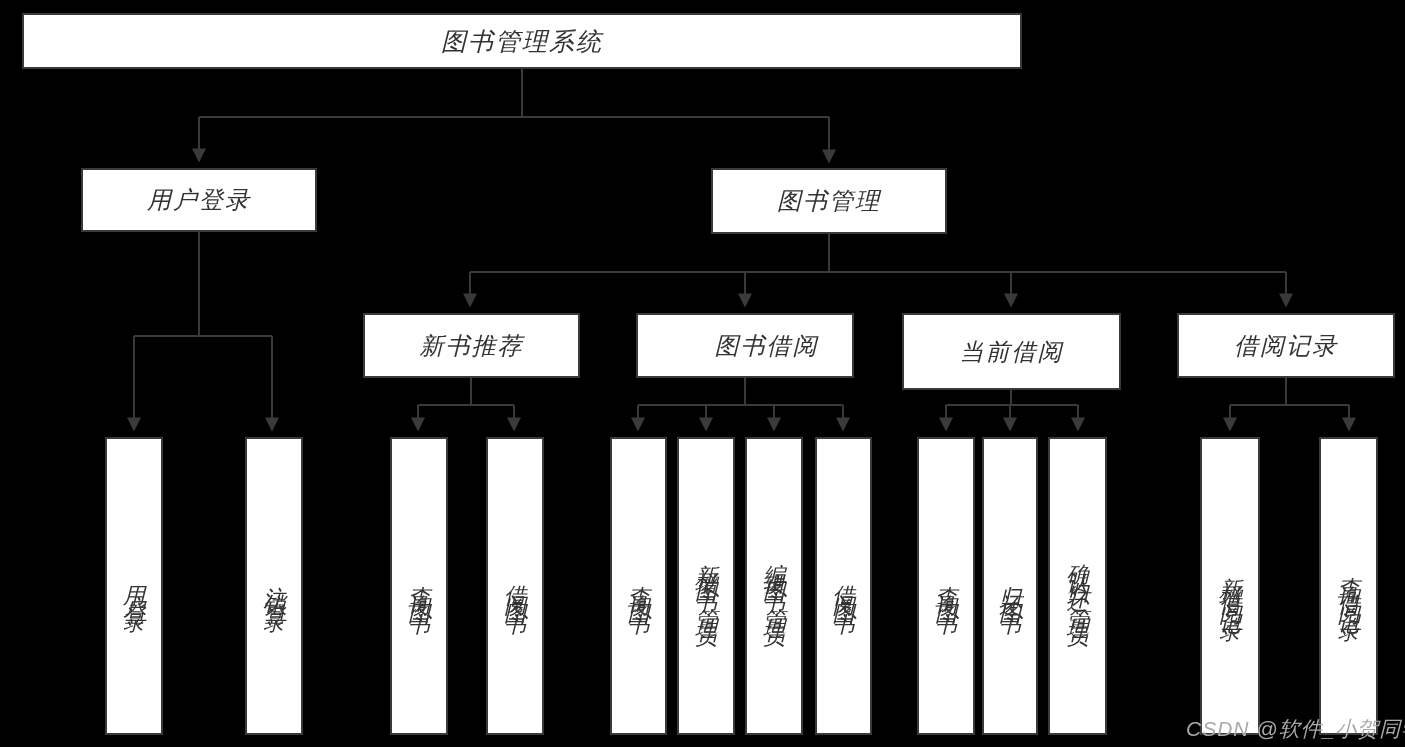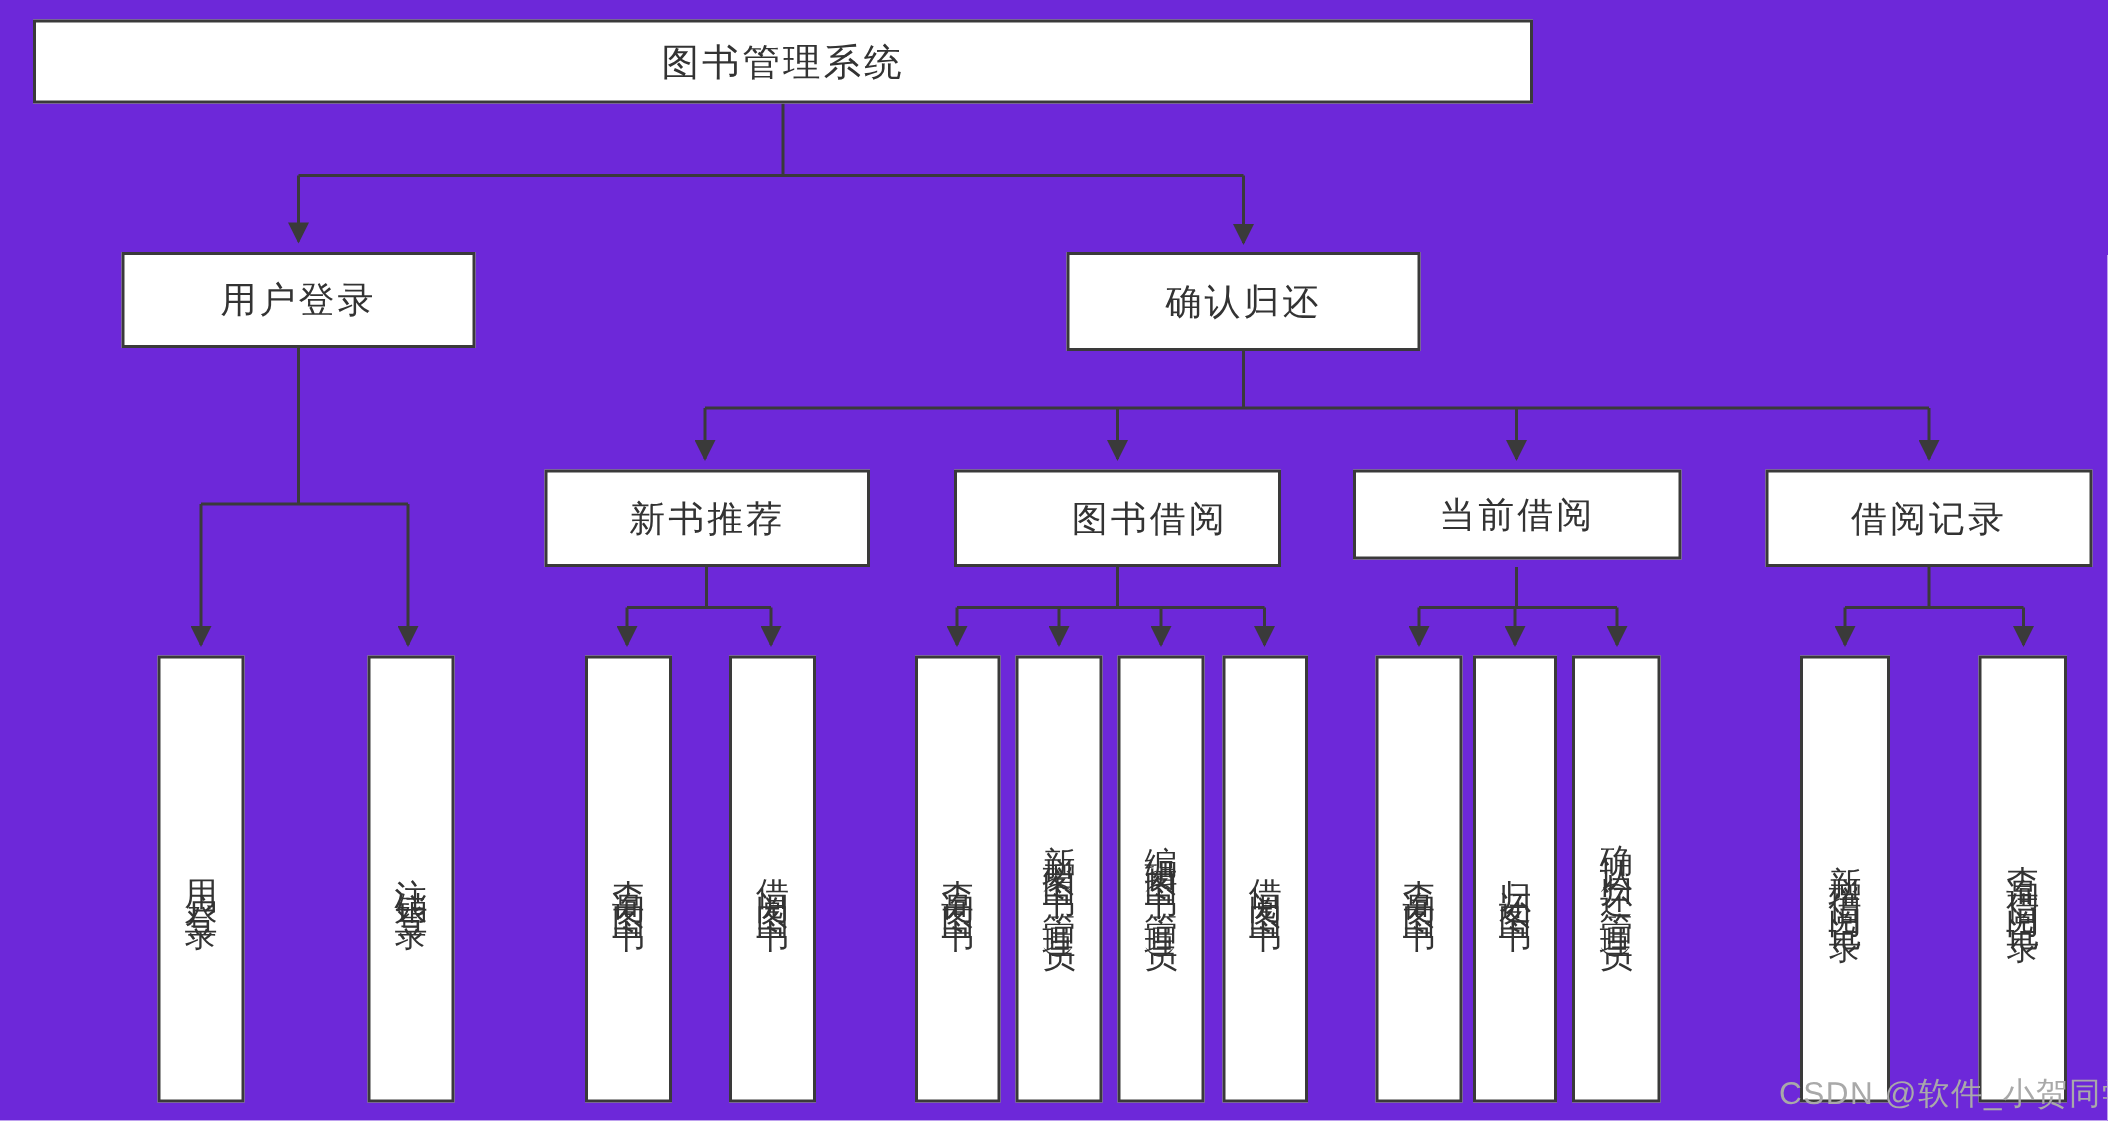--- a/index.html
+++ b/index.html
@@ -5,22 +5,23 @@
   html, body {
     margin: 0;
     padding: 0;
     background: #ffffff;
     font-family: "Liberation Sans", "DejaVu Sans", sans-serif;
   }
   #canvas {
     position: relative;
     width: 1405px;
     height: 747px;
-    background: #6d28d9;
+    background: #000000;
     overflow: hidden;
+    font-style: italic;
   }
   #wires {
     position: absolute;
     left: 0; top: 0;
     width: 1405px;
     height: 747px;
   }
   #wires path.wire {
     stroke: #3a3a3a;
     stroke-width: 2;
@@ -124,25 +125,25 @@
     <path class="wire" d="M1010,405 V430" marker-end="url(#ah)"></path>
     <path class="wire" d="M1078,405 V430" marker-end="url(#ah)"></path>
 
     <path class="wire" d="M1230,405 V430" marker-end="url(#ah)"></path>
     <path class="wire" d="M1349,405 V430" marker-end="url(#ah)"></path>
   </svg>
 
   <div class="hbox root" style="left:22px; top:13px; width:1000px; height:56px;">图书管理系统</div>
 
   <div class="hbox" style="left:81px; top:168px; width:236px; height:64px;">用户登录</div>
-  <div class="hbox" style="left:711px; top:168px; width:236px; height:66px;">确认归还</div>
+  <div class="hbox" style="left:711px; top:168px; width:236px; height:66px;">图书管理</div>
 
   <div class="hbox" style="left:363px; top:313px; width:217px; height:65px;">新书推荐</div>
   <div class="hbox" style="left:636px; top:313px; width:218px; height:65px;padding-left:43px;">图书借阅</div>
-  <div class="hbox" style="left:902px; top:313px; width:219px; height:60px;">当前借阅</div>
+  <div class="hbox" style="left:902px; top:313px; width:219px; height:77px;">当前借阅</div>
   <div class="hbox" style="left:1177px; top:313px; width:218px; height:65px;">借阅记录</div>
 
   <div class="vbox" style="left:105px; width:58px;">
     <span>用户登录</span>
   </div>
   <div class="vbox" style="left:245px; width:58px;">
     <span>注销登录</span>
   </div>
 
   <div class="vbox" style="left:390px; width:58px;">

